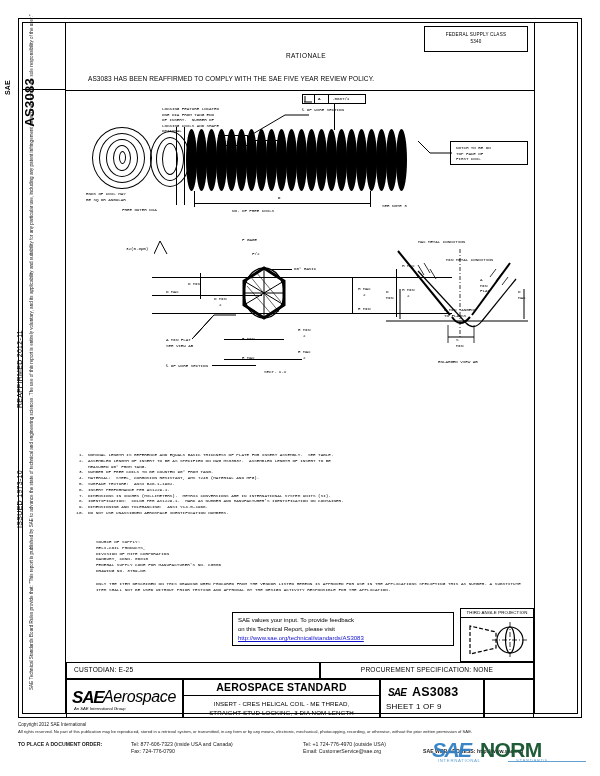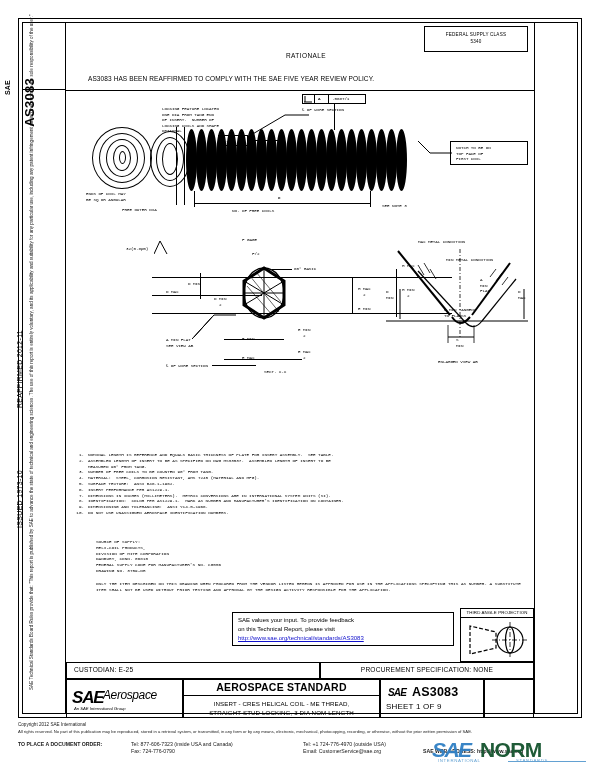--- a/index.html
+++ b/index.html
@@ -193,21 +193,21 @@
   #tb-num-box   { left: 380px; top: 679px; width: 104px; height: 39px; }
   #tb-rev-box   { left: 484px; top: 679px; width: 50px;  height: 39px; }
 
   #sae-word {
     position: absolute; left: 72px; top: 688px;
     font-size: 17px; font-weight: bold; font-style: italic;
     letter-spacing: -1.2px; color: #000;
   }
   #aero-word {
     position: absolute; left: 103px; top: 688px;
-    font-size: 12px; font-style: italic; color: #000;
+    font-size: 16px; font-style: italic; color: #000;
     letter-spacing: -.4px;
   }
   #intl-word {
     position: absolute; left: 74px; top: 706px;
     font-size: 4.2px; font-style: italic; color: #000;
   }
   #tb-std-title {
     left: 183px; top: 681px; width: 197px;
     text-align: center; font-size: 10.5px; font-weight: bold;
     letter-spacing: .2px;

